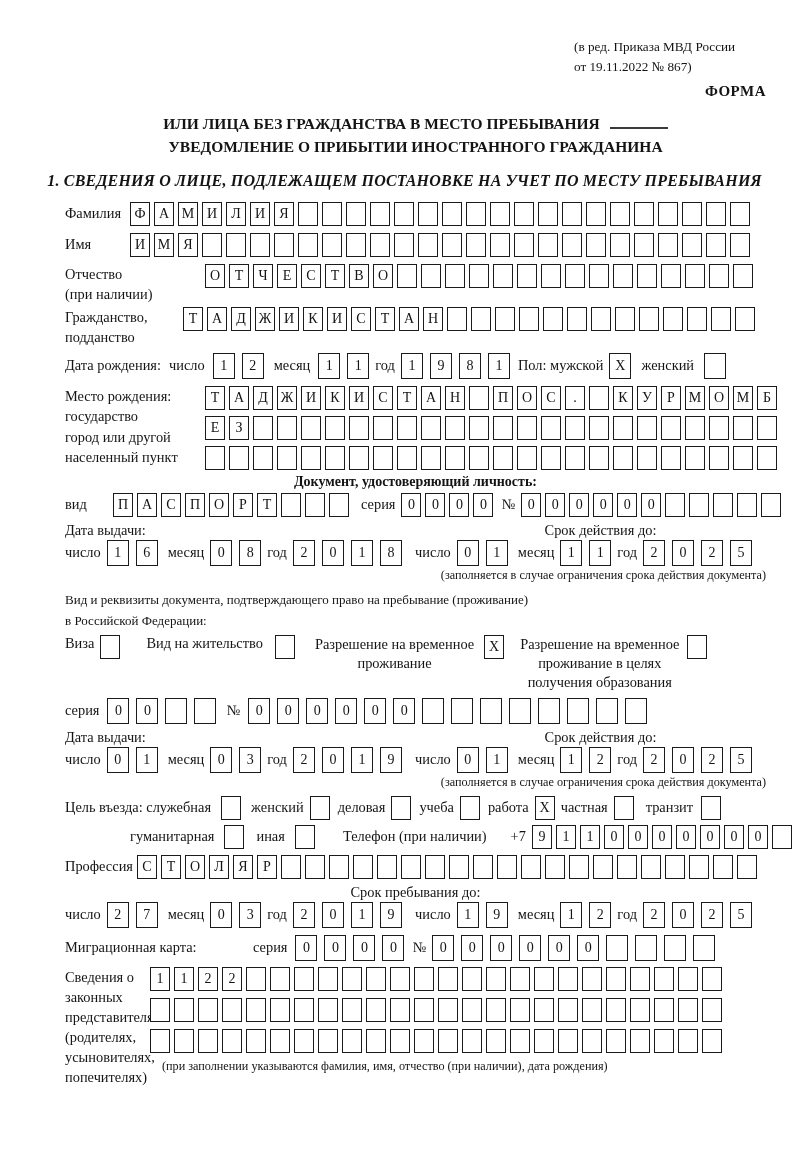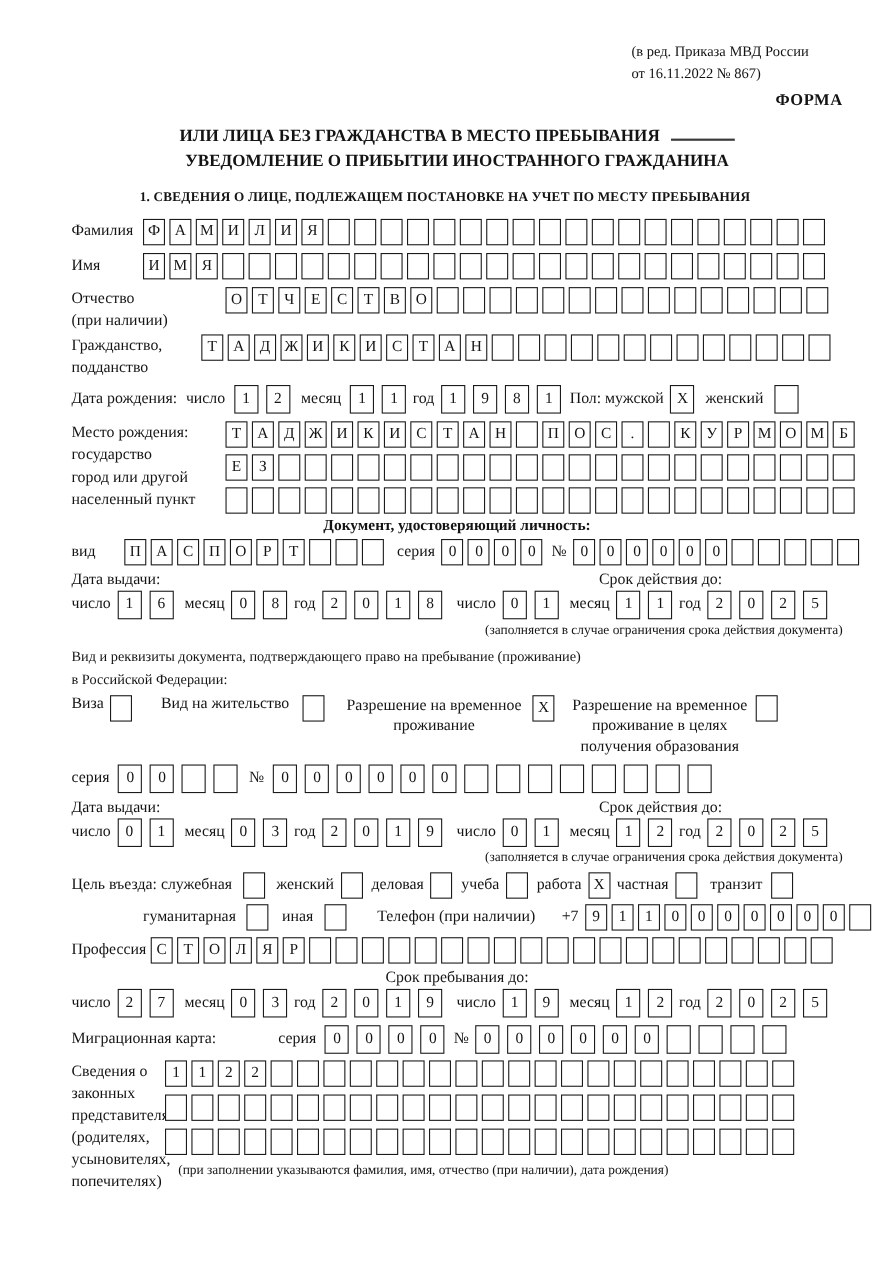--- a/index.html
+++ b/index.html
@@ -8,21 +8,21 @@
     font-family:"Liberation Serif","DejaVu Serif",serif;
     box-sizing:border-box;padding:34px 34px 10px 65px;
     position:relative;overflow:hidden;
   }
   .pre{white-space:pre-line;}
   .appendix{margin-left:auto;width:192px;font-size:13.2px;line-height:1.5;}
   .appendix .ed{margin-top:3px;}
   .forma{text-align:right;font-weight:bold;font-size:15px;margin-top:6px;letter-spacing:.5px;}
   .title{text-align:center;font-weight:bold;font-size:15.5px;line-height:23px;margin-top:12px;}
   .blank-line{display:inline-block;width:58px;border-bottom:2px solid #3a3a3a;height:13px;margin-left:10px;}
-  .sec-heading{font-weight:bold;font-size:12px;margin-top:14px;text-align:center;margin-left:-22px;letter-spacing:.2px;}
+  .sec-heading{font-weight:bold;font-size:16px;margin-top:14px;text-align:center;margin-left:-22px;letter-spacing:.2px;font-style:italic;}
   .lbl{font-size:14.4px;flex:none;}
   .frow{display:flex;align-items:center;margin-top:7px;}
   .frow.top{align-items:flex-start;}
   .cells{display:flex;gap:4px;flex:none;}
   .cell{
     width:20px;height:24px;border:1.6px solid #1b1b1b;box-sizing:border-box;
     display:flex;align-items:center;justify-content:center;
     font-size:14px;flex:none;background:#fff;
   }
   .big .cell{width:22px;height:26px;}
@@ -45,21 +45,21 @@
   .ml12{margin-left:12px;}.ml16{margin-left:16px;}.ml20{margin-left:20px;}
   .ml26{margin-left:26px;}.mla{margin-left:auto;}
 </style>
 </head>
 <body>
 
 <div class="page">
 
   <div class="appendix">
     <div class="pre ed">(в ред. Приказа МВД России
-от 16.11.2022 № 867)</div>
+от 19.11.2022 № 867)</div>
   </div>
 
   <div class="forma">ФОРМА</div>
 
   <div class="title">
     <div><span>ИЛИ ЛИЦА БЕЗ ГРАЖДАНСТВА В МЕСТО ПРЕБЫВАНИЯ</span><span class="blank-line"></span></div>
     <div>УВЕДОМЛЕНИЕ О ПРИБЫТИИ ИНОСТРАННОГО ГРАЖДАНИНА</div>
   </div>
 
   <div class="sec-heading">1. СВЕДЕНИЯ О ЛИЦЕ, ПОДЛЕЖАЩЕМ ПОСТАНОВКЕ НА УЧЕТ ПО МЕСТУ ПРЕБЫВАНИЯ</div>

